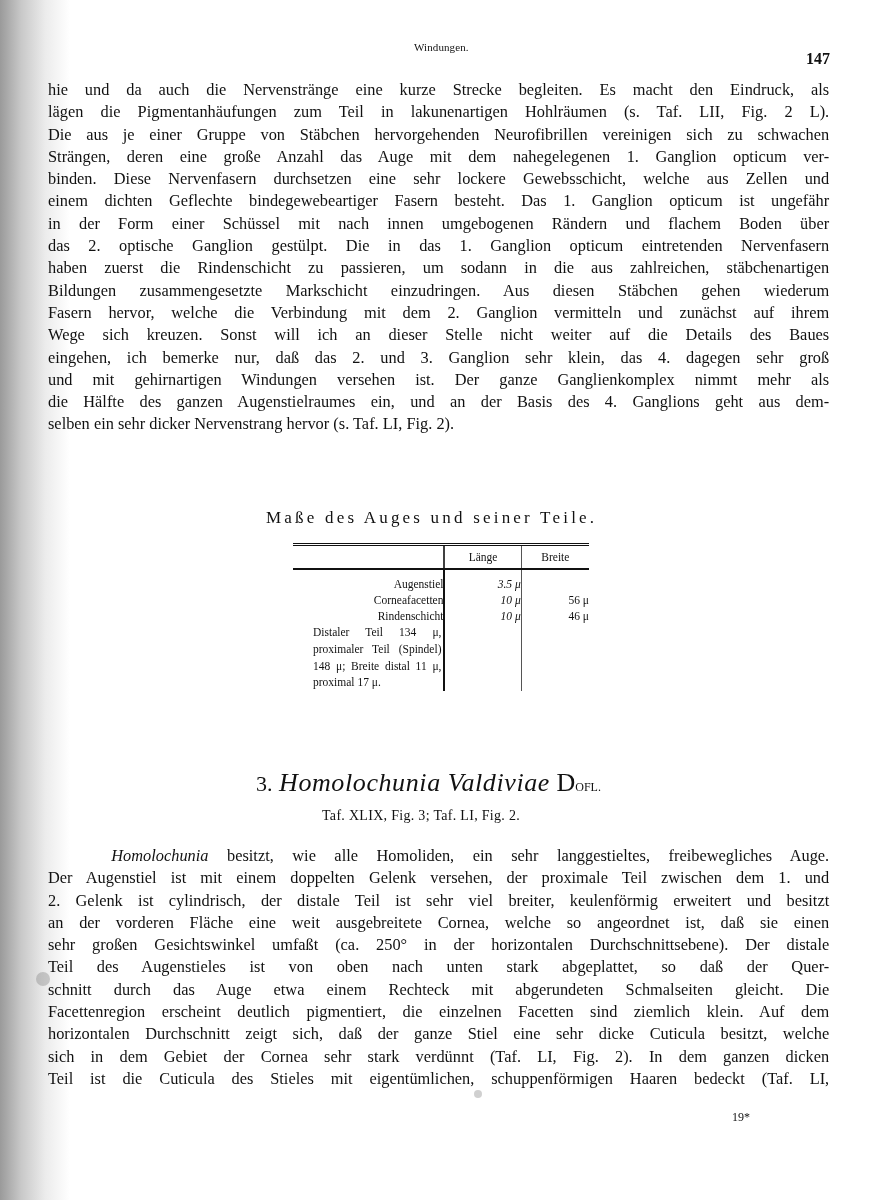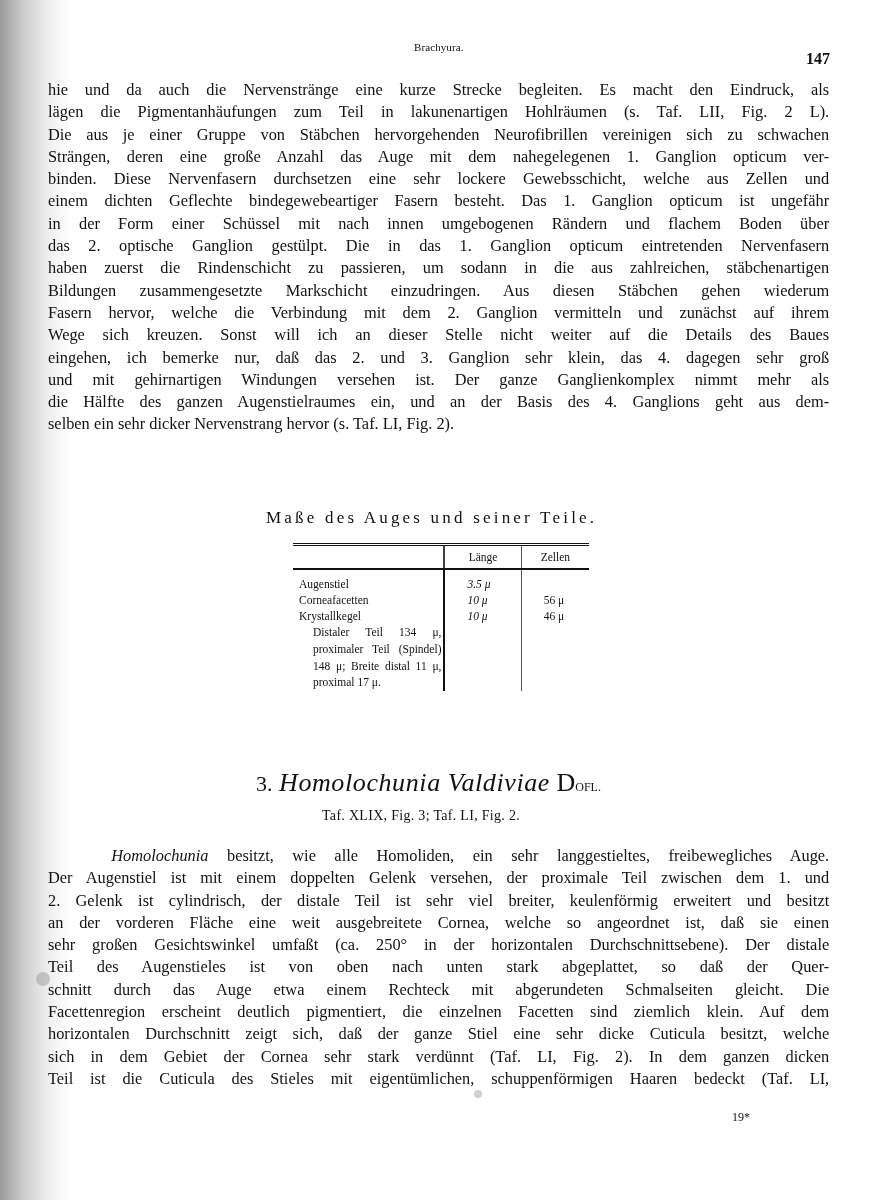--- a/index.html
+++ b/index.html
@@ -41,21 +41,21 @@
       border-collapse: collapse; font-size: 11.5px;
     }
     .measure-table .rule-top td { border-top: 3px double #111; height: 0; padding: 0; }
     .measure-table th {
       font-weight: normal; height: 22px; padding: 0;
       border-bottom: 2px solid #111; font-size: 11.5px;
     }
     .measure-table .col-label { width: 152px; text-align: left; }
     .measure-table .col-len { width: 76px; border-left: 2px solid #404040; text-align: center; }
     .measure-table .col-wid { width: 68px; border-left: 1px solid #555; text-align: center; }
-    .measure-table td { padding: 0; line-height: 16px; vertical-align: top; }
+    .measure-table td { padding: 0; line-height: 16px; vertical-align: top; text-align: right; }
     .measure-table td.lbl { padding-left: 6px; }
     .measure-table td.len { border-left: 2px solid #111; padding-left: 22px; font-style: italic; }
     .measure-table td.wid { border-left: 1px solid #555; padding-left: 22px; margin-top: 34px; }
     .measure-table td.note { padding-left: 20px; padding-right: 2px; text-align: justify; line-height: 16.8px; }
     .measure-table tr.first td { padding-top: 6px; }
     .section-heading {
       position: absolute; top: 768px; left: 256px;
       font-size: 26px;
     }
     .section-heading .num { font-size: 22px; }
@@ -75,21 +75,21 @@
       position: absolute; border-radius: 50%; background: rgba(120,120,120,0.35);
     }
   </style>
 </head>
 <body>
 
 <div class="page-shadow"></div>
 <div class="speck" style="left:36px;top:972px;width:14px;height:14px;"></div>
 <div class="speck" style="left:474px;top:1090px;width:8px;height:8px;"></div>
 
-<div class="running-head">Brachyura.</div>
+<div class="running-head">Windungen.</div>
 <div class="page-number">147</div>
 
 <div class="body-text para-1">
   <span class="line">hie und da auch die Nervenstränge eine kurze Strecke begleiten.  Es macht den Eindruck, als</span>
   <span class="line">lägen die Pigmentanhäufungen zum Teil in lakunenartigen Hohlräumen (s. Taf. LII, Fig. 2 L).</span>
   <span class="line">Die aus je einer Gruppe von Stäbchen hervorgehenden Neurofibrillen vereinigen sich zu schwachen</span>
   <span class="line">Strängen, deren eine große Anzahl das Auge mit dem nahegelegenen 1. Ganglion opticum ver-</span>
   <span class="line">binden.  Diese Nervenfasern durchsetzen eine sehr lockere Gewebsschicht, welche aus Zellen und</span>
   <span class="line">einem dichten Geflechte bindegewebeartiger Fasern besteht.  Das 1. Ganglion opticum ist ungefähr</span>
   <span class="line">in der Form einer Schüssel mit nach innen umgebogenen Rändern und flachem Boden über</span>
@@ -107,34 +107,34 @@
 <div class="table-title">Maße des Auges und seiner Teile.</div>
 
 <table class="measure-table">
   <tbody>
       <tr class="rule-top">
         <td colspan="3"></td>
       </tr>
   <tr>
     <th class="col-label"></th>
     <th class="col-len">Länge</th>
-    <th class="col-wid">Zellen</th>
+    <th class="col-wid">Breite</th>
   </tr>
   <tr class="first">
     <td class="lbl">Augenstiel</td>
     <td class="len">3.5 μ</td>
     <td class="wid"></td>
   </tr>
   <tr>
     <td class="lbl">Corneafacetten</td>
     <td class="len">10 μ</td>
     <td class="wid">56 μ</td>
   </tr>
   <tr>
-    <td class="lbl">Krystallkegel</td>
+    <td class="lbl">Rindenschicht</td>
     <td class="len">10 μ</td>
     <td class="wid">46 μ</td>
   </tr>
   <tr>
     <td class="note">Distaler Teil 134 μ, proximaler Teil (Spindel) 148 μ; Breite distal 11 μ, proximal 17 μ.</td>
     <td class="len"></td>
     <td class="wid"></td>
   </tr>
 </tbody>
   </table>

